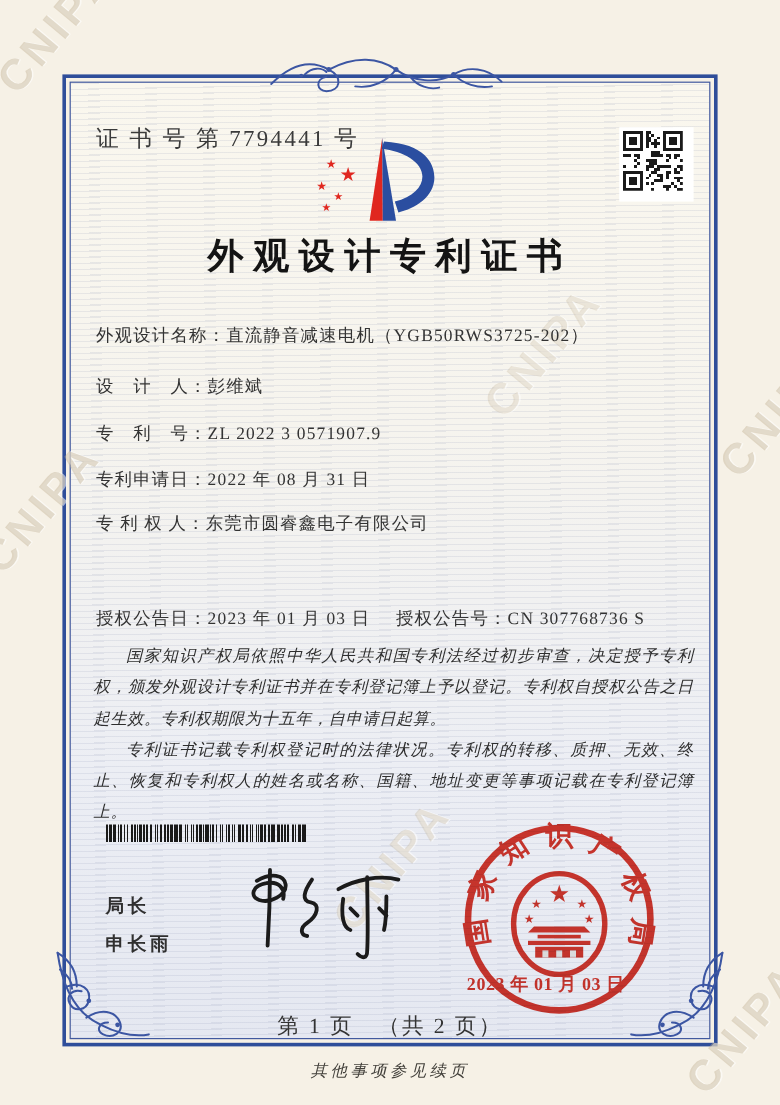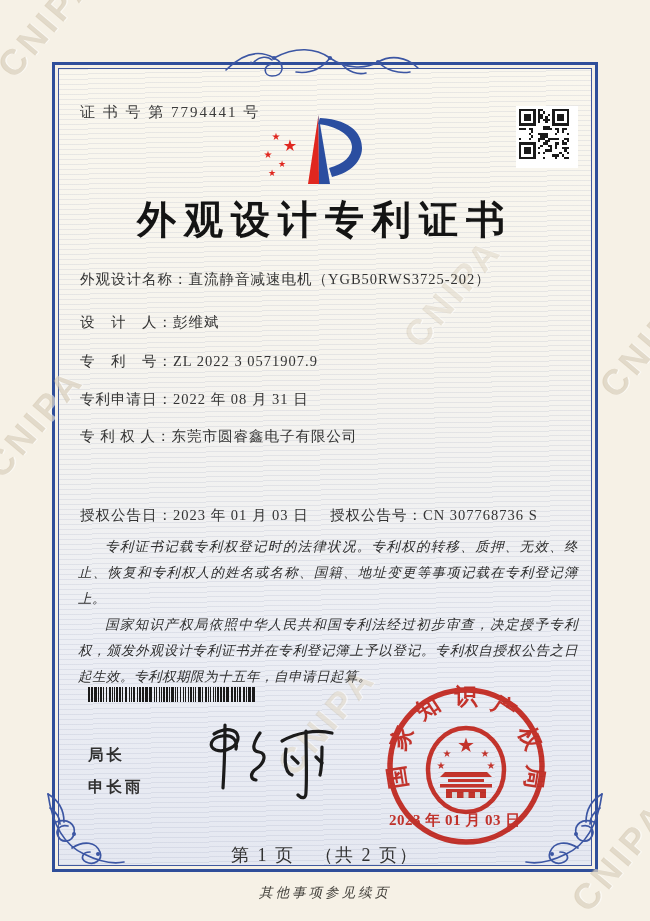--- a/index.html
+++ b/index.html
@@ -25,25 +25,25 @@
     background:
       repeating-linear-gradient(179deg, rgba(125,135,170,.14) 0 1px, rgba(0,0,0,0) 1px 5px),
       linear-gradient(180deg,#faf7ee 0%, #f6f4ee 36%, #eceef4 72%, #e5e8f1 100%);
   }
   .cert-frame::before{
     content:""; position:absolute; inset:-7px;
     border:3px solid #2f4e9a;
   }
   .content{position:absolute; z-index:3;}
   .cert-no{
-    left:80px; top:103px; font-size:15px; color:#3a3a3a; letter-spacing:2px;
+    left:80px; top:103px; font-size:19px; color:#3a3a3a; letter-spacing:2px;
   }
   .title{
     left:0; right:0; top:193px; text-align:center;
-    font-size:39px; font-weight:bold; color:#141414; letter-spacing:8px;
+    font-size:30px; font-weight:bold; color:#141414; letter-spacing:8px;
   }
   .field{
     left:80px; font-size:14.5px; color:#333; letter-spacing:1px; white-space:nowrap;
   }
   .grant2{position:absolute; left:250px; top:0; white-space:nowrap;}
   .paras{
     left:78px; top:534px; width:500px;
     font-size:13.5px; font-style:italic; color:#2e2e2e;
     line-height:1.92; letter-spacing:.5px; text-align:justify;
   }
@@ -163,22 +163,22 @@
     <span>专 利 权 人：</span><span>东莞市圆睿鑫电子有限公司</span>
   </div>
   <div class="content field" style="position:absolute; top:506px;">
     <span>授权公告日：</span><span>2023 年 01 月 03 日</span>
     <span class="grant2">
       <span>授权公告号：</span><span>CN 307768736 S</span>
     </span>
   </div>
 
   <div class="content paras" style="position:absolute;">
+    <p>国家知识产权局依照中华人民共和国专利法经过初步审查，决定授予专利权，颁发外观设计专利证书并在专利登记簿上予以登记。专利权自授权公告之日起生效。专利权期限为十五年，自申请日起算。</p>
     <p>专利证书记载专利权登记时的法律状况。专利权的转移、质押、无效、终止、恢复和专利权人的姓名或名称、国籍、地址变更等事项记载在专利登记簿上。</p>
-    <p>国家知识产权局依照中华人民共和国专利法经过初步审查，决定授予专利权，颁发外观设计专利证书并在专利登记簿上予以登记。专利权自授权公告之日起生效。专利权期限为十五年，自申请日起算。</p>
   </div>
 
   <div class="barcode">
     <svg id="bcsvg" viewBox="0 0 168 14" width="168" height="15" preserveAspectRatio="none" shape-rendering="crispEdges">
         <path d="M0 0h2v14h-2z M3 0h2v14h-2z M6 0h3v14h-3z M10 0h1v14h-1z M12 0h2v14h-2z M15 0h1v14h-1z M18 0h1v14h-1z M21 0h2v14h-2z M24 0h1v14h-1z M26 0h1v14h-1z M28 0h2v14h-2z M31 0h2v14h-2z M34 0h1v14h-1z M37 0h2v14h-2z M41 0h1v14h-1z M43 0h1v14h-1z M45 0h2v14h-2z M49 0h1v14h-1z M51 0h2v14h-2z M54 0h2v14h-2z M57 0h3v14h-3z M61 0h3v14h-3z M66 0h1v14h-1z M68 0h1v14h-1z M71 0h1v14h-1z M73 0h1v14h-1z M75 0h2v14h-2z M78 0h2v14h-2z M81 0h1v14h-1z M83 0h3v14h-3z M87 0h1v14h-1z M89 0h1v14h-1z M92 0h1v14h-1z M95 0h1v14h-1z M97 0h1v14h-1z M100 0h1v14h-1z M102 0h2v14h-2z M105 0h1v14h-1z M107 0h1v14h-1z M110 0h3v14h-3z M114 0h1v14h-1z M117 0h2v14h-2z M120 0h1v14h-1z M122 0h1v14h-1z M125 0h1v14h-1z M127 0h1v14h-1z M129 0h2v14h-2z M132 0h2v14h-2z M135 0h2v14h-2z M138 0h3v14h-3z M143 0h2v14h-2z M146 0h2v14h-2z M149 0h1v14h-1z M151 0h2v14h-2z M155 0h2v14h-2z M158 0h1v14h-1z M160 0h3v14h-3z M164 0h3v14h-3z " fill="#1a1a1a"></path>
       </svg>
   </div>
 
   <div class="content sig-label" style="position:absolute; top:745px;">局长</div>
   <div class="content sig-label" style="position:absolute; top:777px;">申长雨</div>

